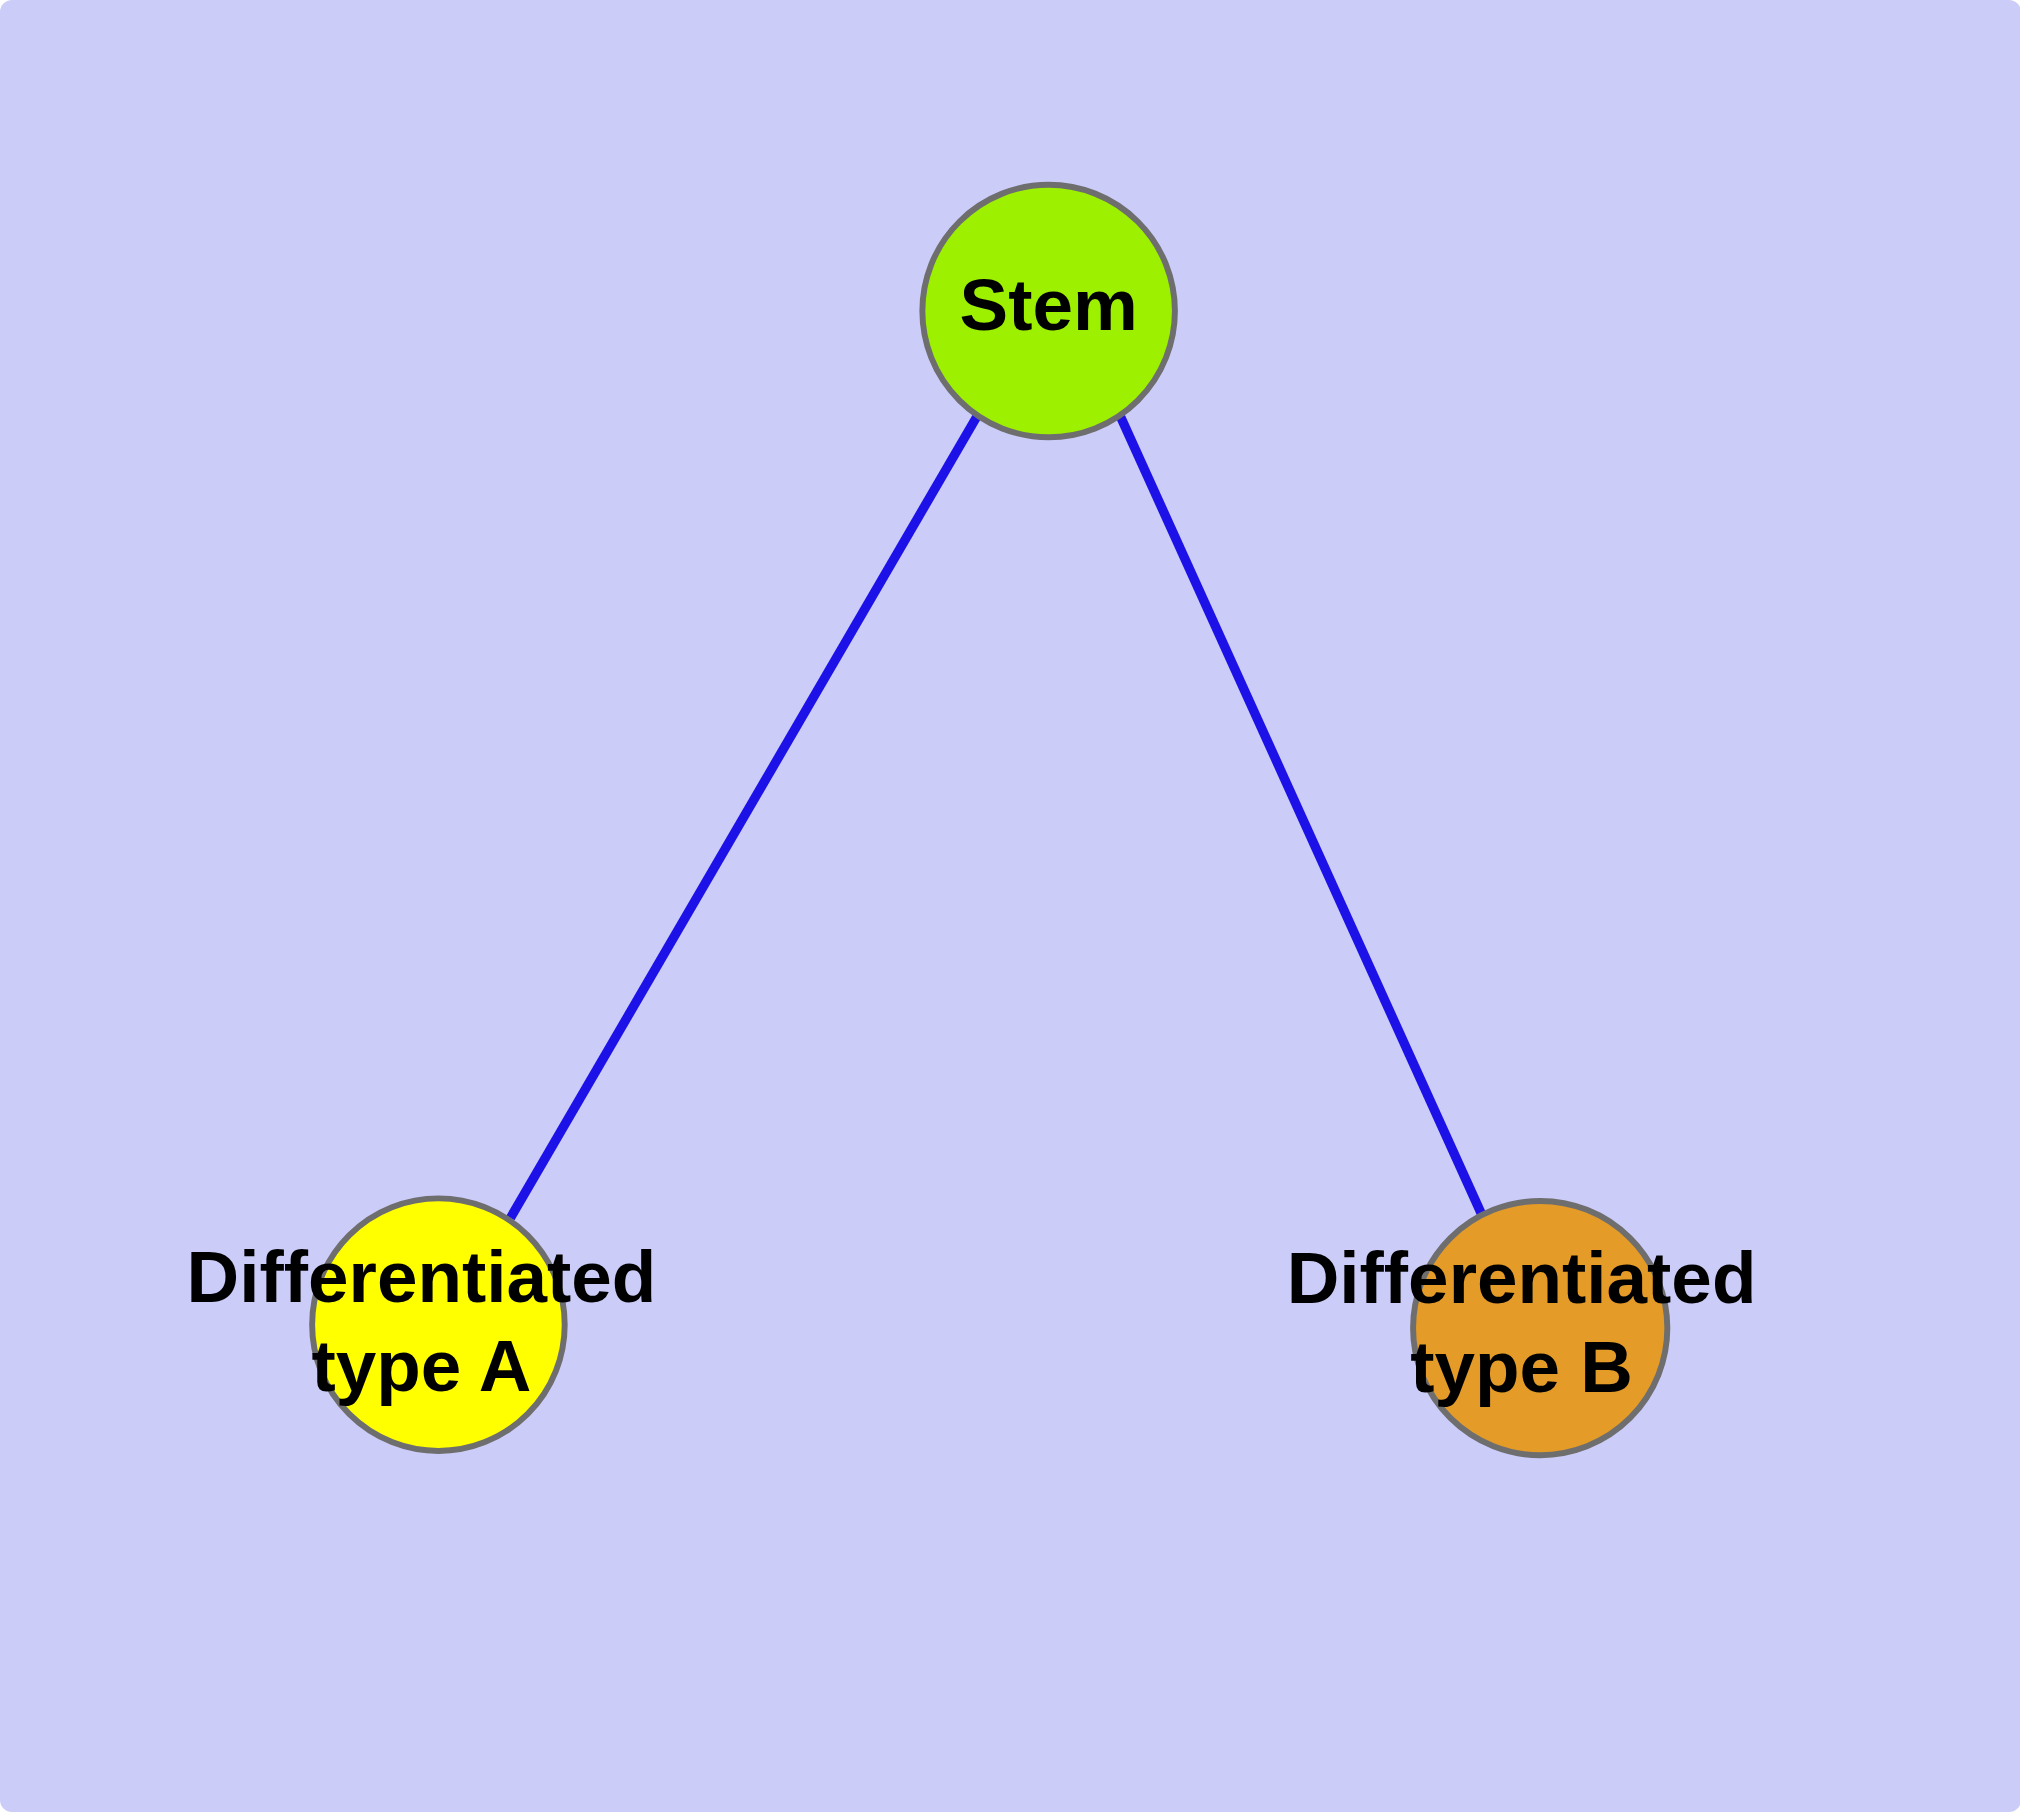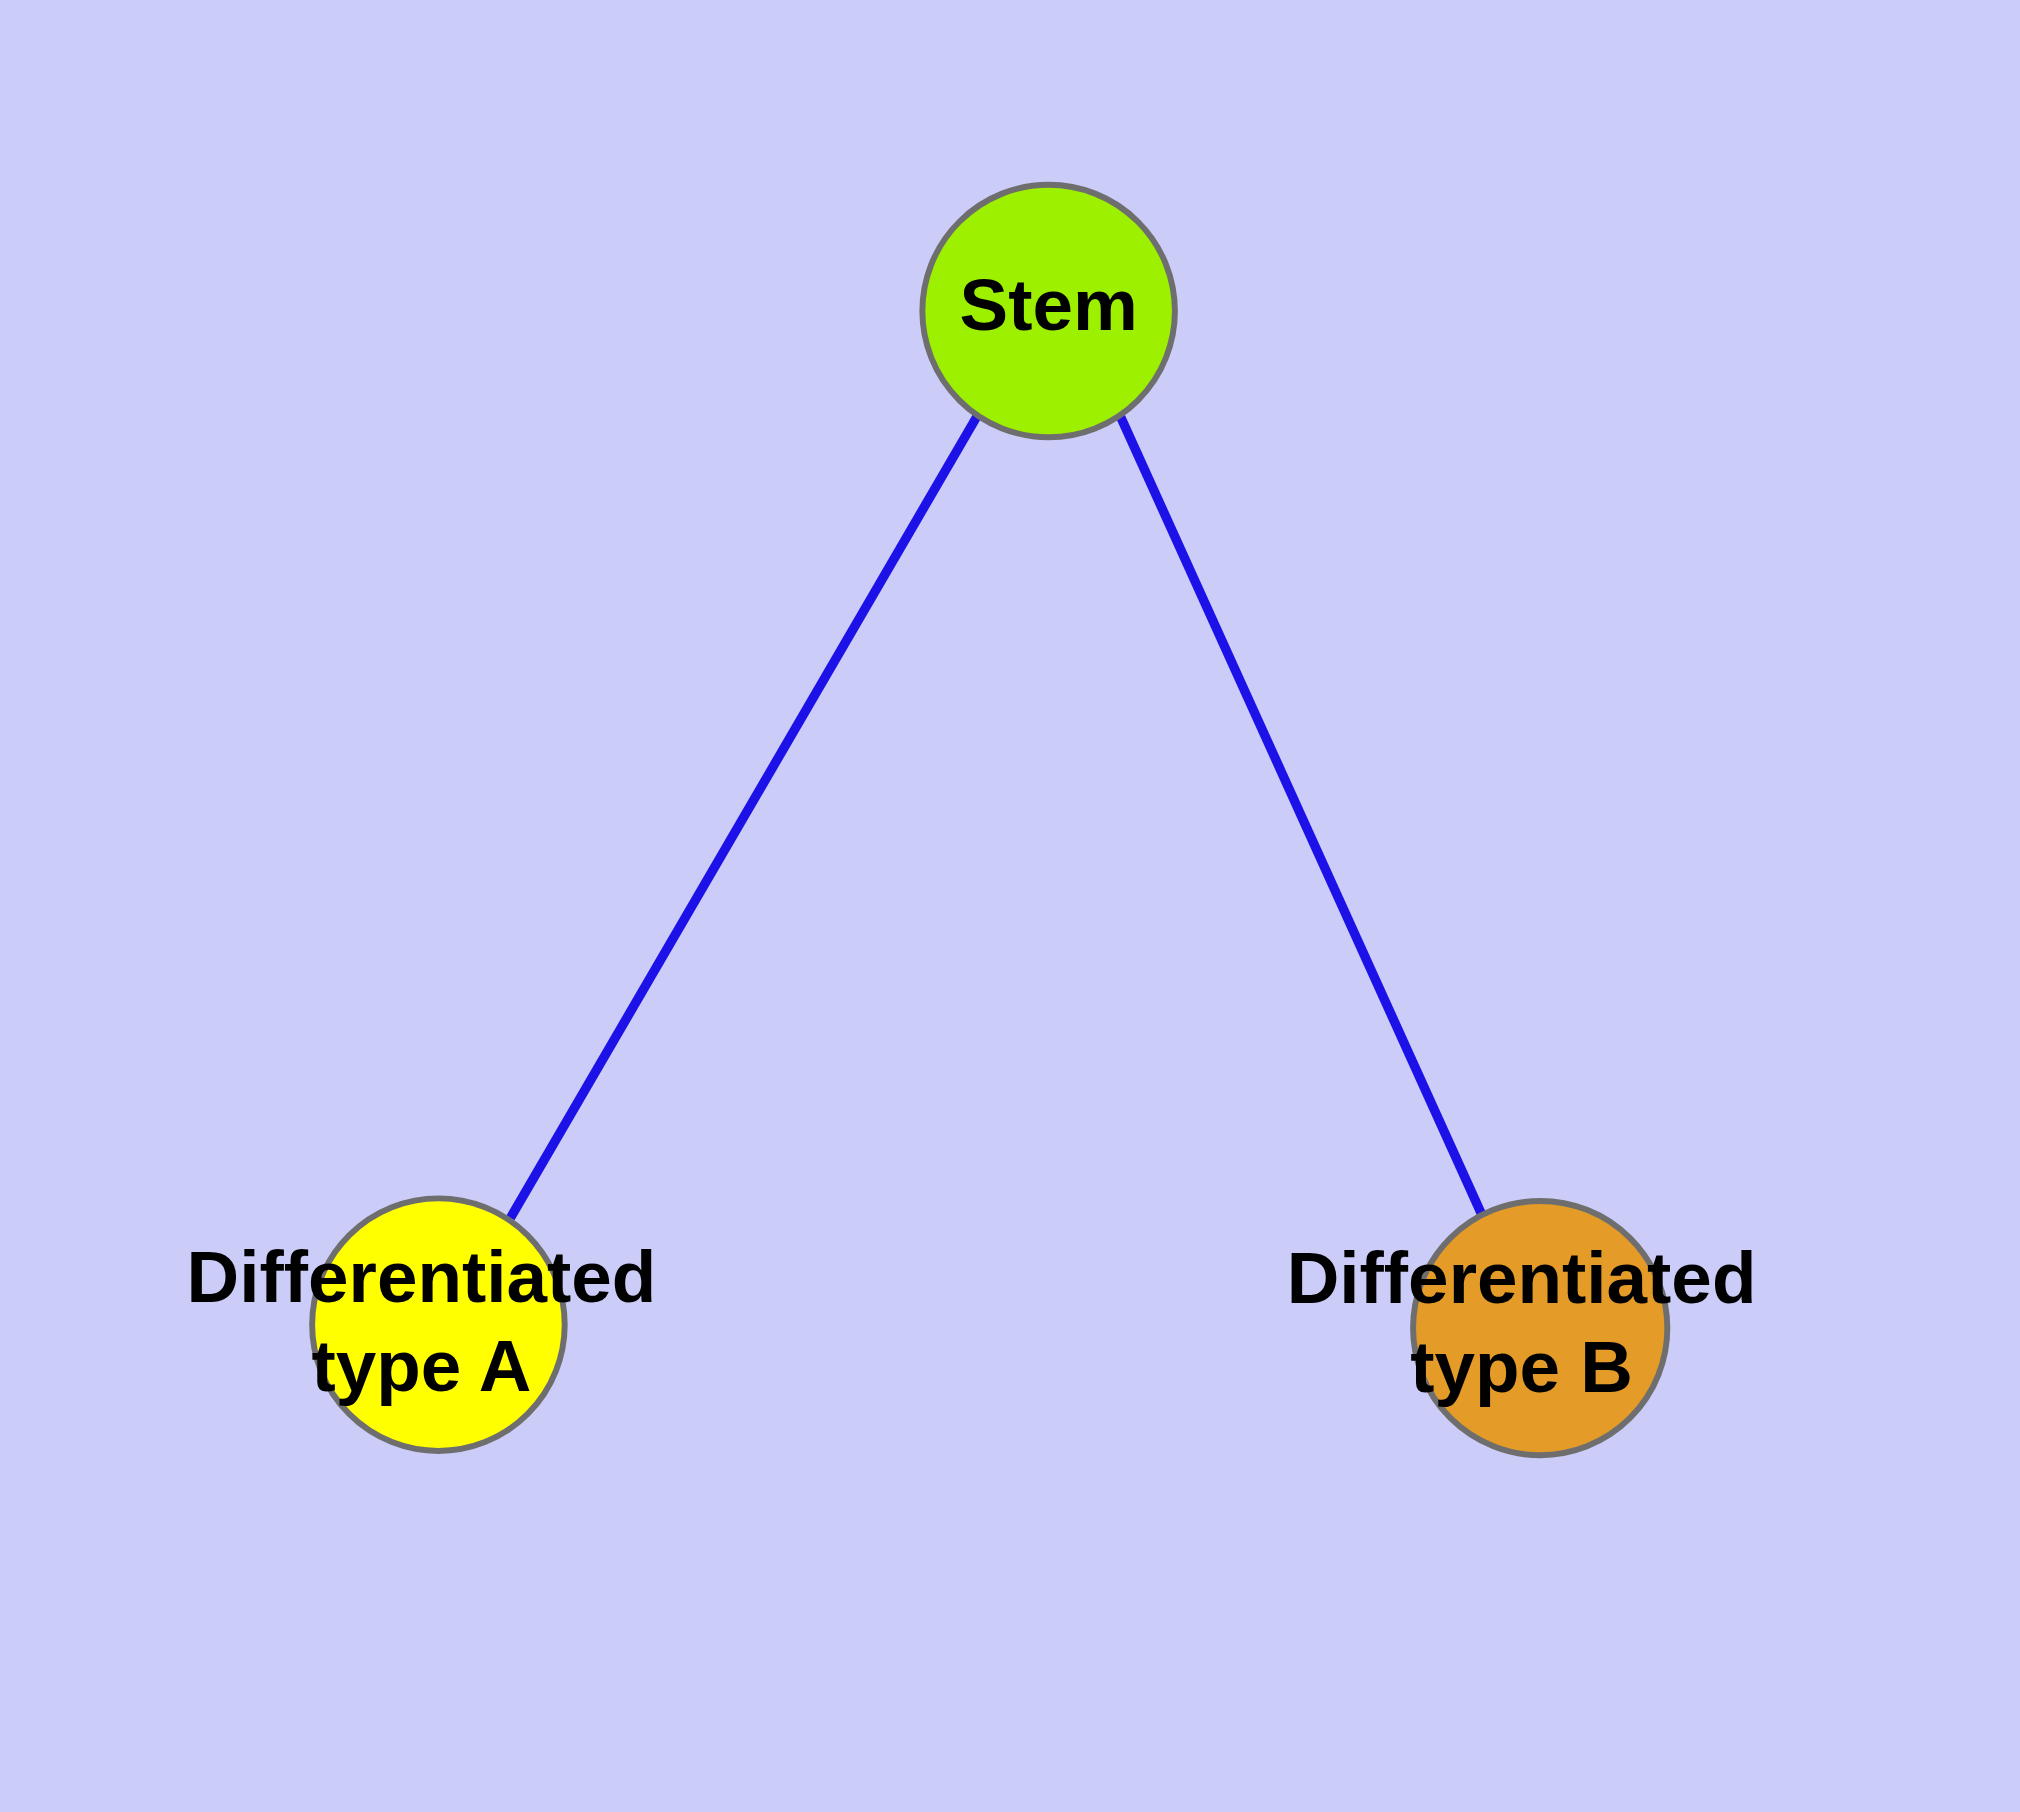--- a/index.html
+++ b/index.html
@@ -30,21 +30,21 @@
     text-anchor: middle;
     dominant-baseline: middle;
   }
   .edge-line {
     stroke-linecap: butt;
   }
 </style>
 </head>
 <body>
 
-<div id="canvas" style="background: rgb(204, 204, 249); width: 2021px; height: 1812px;">
+<div id="canvas" style="background: rgb(204, 204, 249); width: 2021px; height: 1812px; border-radius: 12px;">
   <svg id="graph-svg" viewBox="0 0 2384 2138">
 
     <g>
       <line class="edge-line" x1="1152" y1="492" x2="602" y2="1437" stroke="#1c12e8" stroke-width="11"></line>
       <line class="edge-line" x1="1322" y1="492" x2="1748" y2="1433" stroke="#1c12e8" stroke-width="11"></line>
     </g>
 
     <g>
       <circle cx="1237" cy="367" r="149" fill="#9cf000" stroke="#6e6e6e" stroke-width="7"></circle>
       <circle cx="517" cy="1563" r="149" fill="#ffff00" stroke="#6e6e6e" stroke-width="7"></circle>

